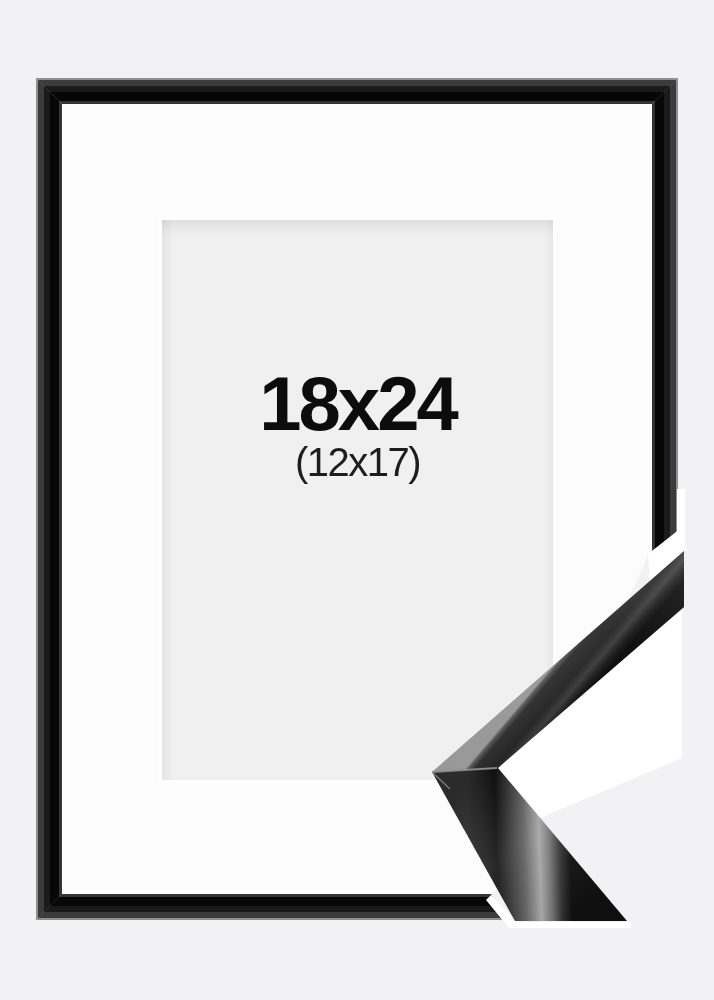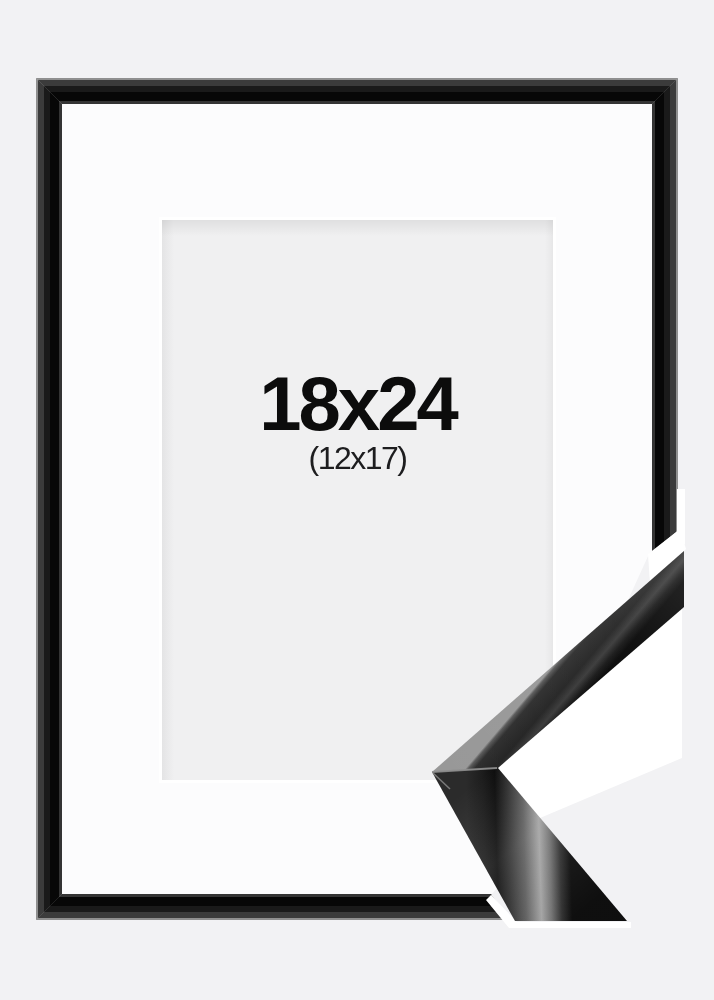--- a/index.html
+++ b/index.html
@@ -42,21 +42,21 @@
     letter-spacing: -3px;
     color: #0c0c0c;
     white-space: nowrap;
   }
   .size-sub {
     position: absolute;
     left: 0;
     top: 222px;
     width: 100%;
     text-align: center;
-    font-size: 32px;
+    font-size: 40px;
     line-height: 1;
     font-weight: 400;
     letter-spacing: -1.5px;
     color: #1d1d1f;
     white-space: nowrap;
   }
 </style>
 </head>
 <body>
 

